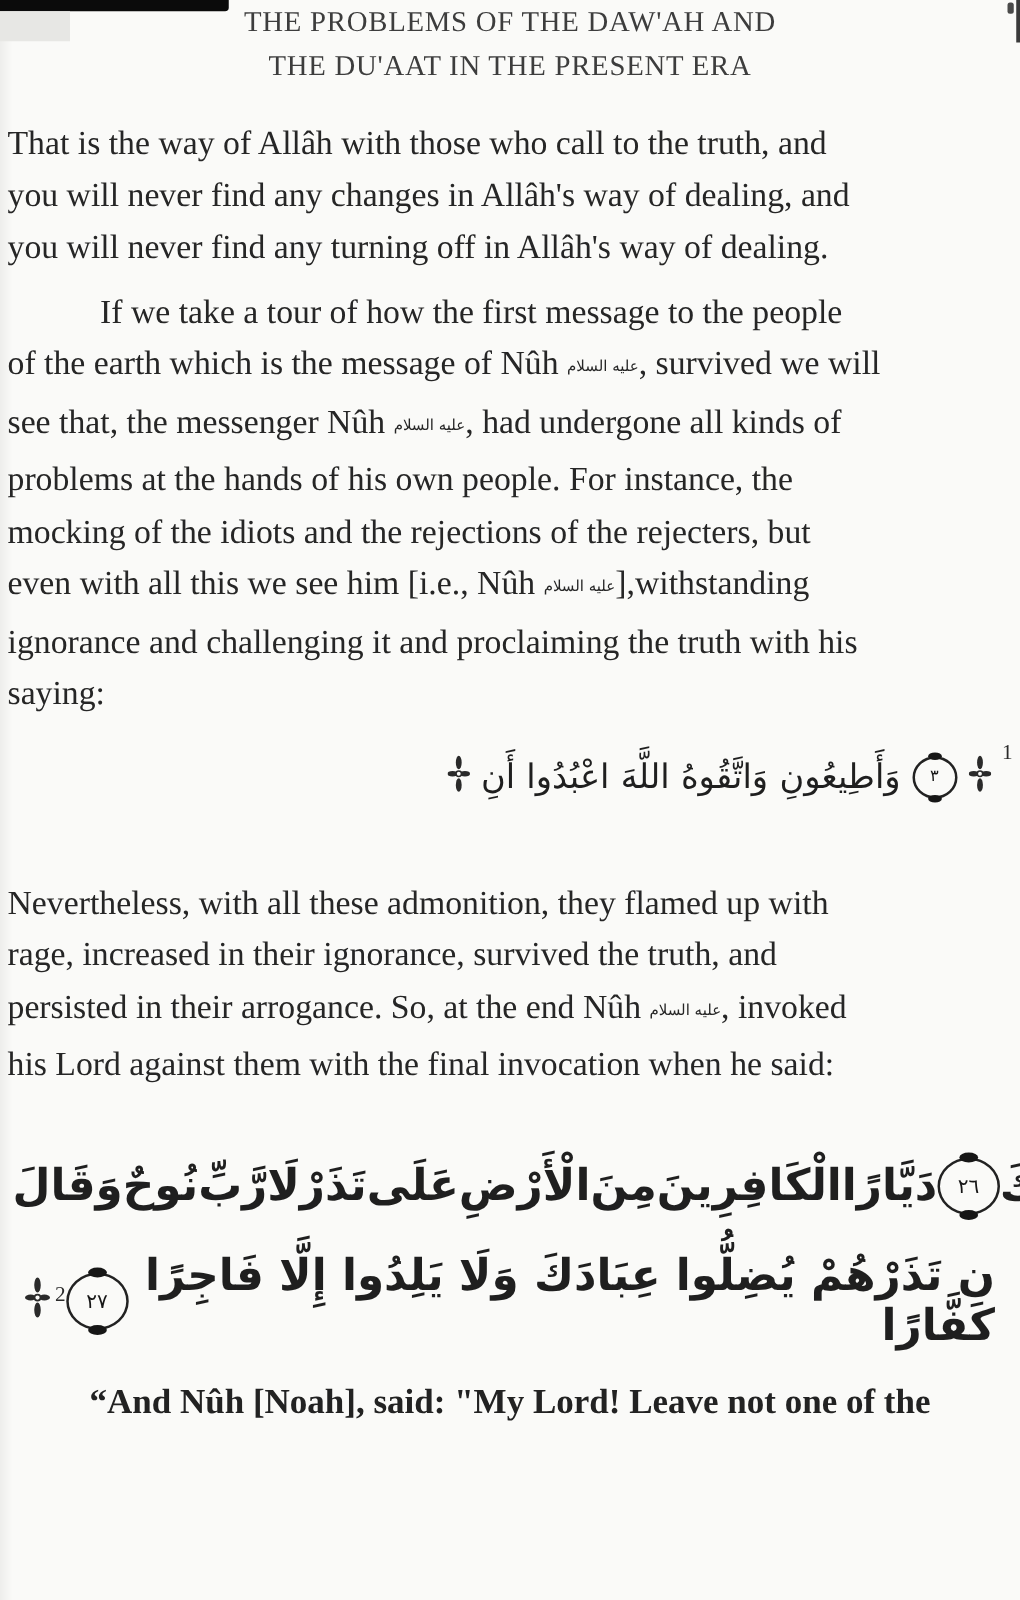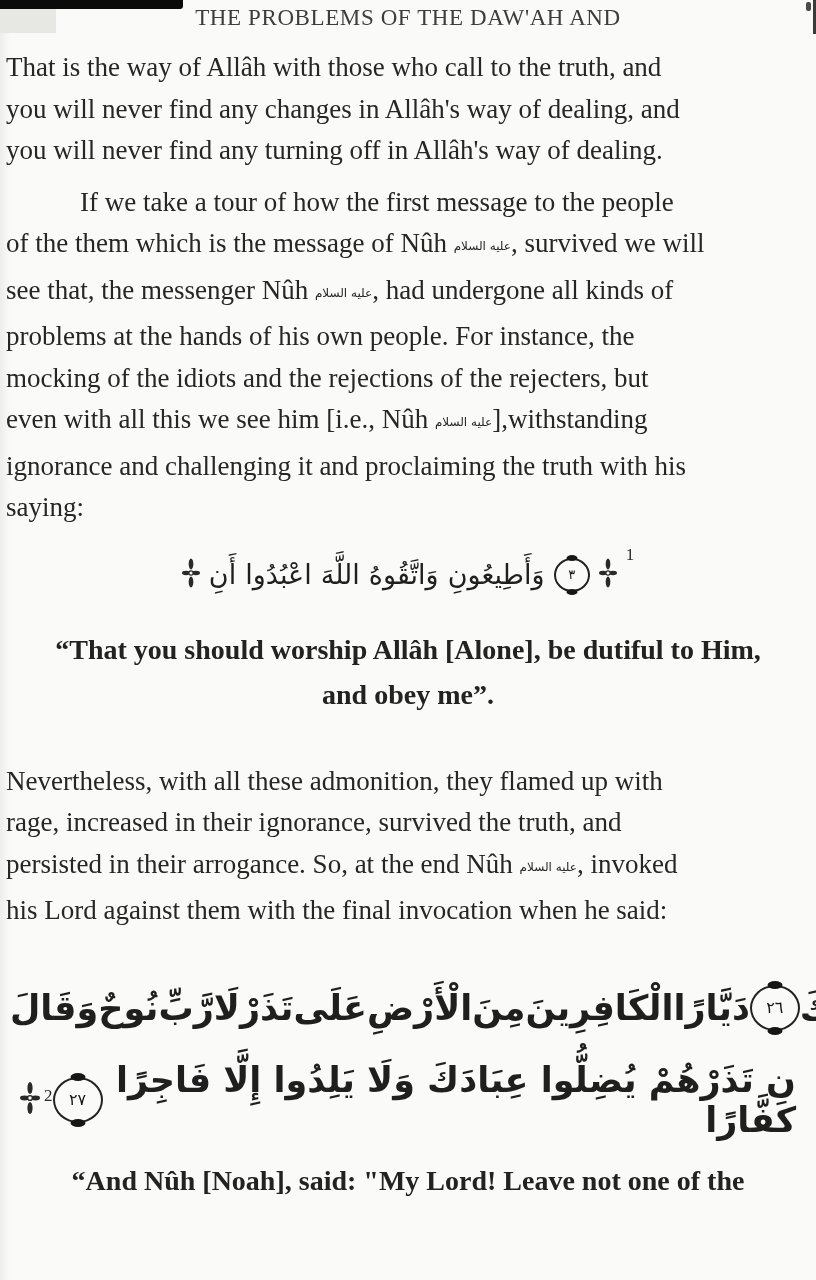--- a/index.html
+++ b/index.html
@@ -21,36 +21,36 @@
   .art-sliver{position:absolute;right:0;top:0;width:3px;height:34px;background:#3a3a3a;}
 
   .content{padding:0 6px;}
 
   .title{
     text-align:center;font-size:23px;line-height:35px;
     letter-spacing:.6px;color:#3d3d3d;
   }
 
   .para{margin-top:0;}
-  #para1{margin-top:12px;}
+  #para1{margin-top:24px;}
   #para2{margin-top:10px;}
   #para3{margin-top:44px;}
   .bline{white-space:nowrap;line-height:41.5px;font-size:27px;}
   .bline.indent{padding-left:74px;}
   .hon{
     font-family:"DejaVu Sans",sans-serif;font-size:12px;letter-spacing:-.5px;
     unicode-bidi:isolate;display:inline-block;transform:translateY(-2px);
   }
 
   
   .aline{display:flex;align-items:center;}
   .aword,.artl{font-family:"DejaVu Sans",sans-serif;unicode-bidi:isolate;color:#1f1f1f;}
   .awords{display:contents;}
 
-  #q1line{margin-top:10px;justify-content:center;gap:9px;height:72px;}
+  #q1line{margin-top:10px;justify-content:flex-end;gap:9px;height:72px;}
   #q1line .aword{font-size:27px;}
 
   #q2l1{margin-top:34px;justify-content:space-between;padding:0 4px;height:84px;}
   #q2l1 .aword,#q2l1 .artl{font-size:35px;font-weight:bold;}
   #q2l2{margin-top:8px;direction:rtl;justify-content:space-between;padding:0 14px;height:84px;}
   #q2l2 .artl{font-size:35px;font-weight:bold;}
 
   .ayah{
     position:relative;display:inline-flex;align-items:center;justify-content:center;
     border:2px solid #222;border-radius:50%;
@@ -87,31 +87,32 @@
 
   <div class="art-topleft"></div>
   <div class="art-ledge"></div>
   <div class="art-speck"></div>
   <div class="art-sliver"></div>
 
   <div class="content">
 
     <div class="title">
       <div>THE PROBLEMS OF THE DAW'AH AND</div>
+      <div>THE DU'AAT IN THE PRESENT ERA</div>
     </div>
 
     <div class="para" id="para1">
         <div class="bline"><span>That is the way of Allâh with those who call to the truth, and</span></div>
         <div class="bline"><span>you will never find any changes in Allâh's way of dealing, and</span></div>
         <div class="bline"><span>you will never find any turning off in Allâh's way of dealing.</span></div>
       </div>
 
     <div class="para" id="para2">
         <div class="bline indent"><span>If we take a tour of how the first message to the people</span></div>
-        <div class="bline"><span>of the them which is the message of Nûh </span><span class="hon">عليه السلام</span><span>, survived we will</span></div>
+        <div class="bline"><span>of the earth which is the message of Nûh </span><span class="hon">عليه السلام</span><span>, survived we will</span></div>
         <div class="bline"><span>see that, the messenger Nûh </span><span class="hon">عليه السلام</span><span>, had undergone all kinds of</span></div>
         <div class="bline"><span>problems at the hands of his own people. For instance, the</span></div>
         <div class="bline"><span>mocking of the idiots and the rejections of the rejecters, but</span></div>
         <div class="bline"><span>even with all this we see him [i.e., Nûh </span><span class="hon">عليه السلام</span><span>],withstanding</span></div>
         <div class="bline"><span>ignorance and challenging it and proclaiming the truth with his</span></div>
         <div class="bline"><span>saying:</span></div>
       </div>
 
     <div class="aline" id="q1line">
       <span class="fleuron">
@@ -134,24 +135,20 @@
               <ellipse cx="10" cy="27" rx="2.6" ry="6"></ellipse>
               <ellipse cx="4.5" cy="17" rx="4.5" ry="2.4"></ellipse>
               <ellipse cx="15.5" cy="17" rx="4.5" ry="2.4"></ellipse>
               <circle cx="10" cy="17" r="2.4" fill="#fafaf8" stroke="#2a2a2a" stroke-width="1.4"></circle>
             </g>
           </svg>
       </span>
       <span class="fn">1</span>
     </div>
 
-    <div class="trans" id="trans1">
-      <div>“That you should worship Allâh [Alone], be dutiful to Him,</div>
-      <div>and obey me”.</div>
-    </div>
 
     <div class="para" id="para3">
         <div class="bline"><span>Nevertheless, with all these admonition, they flamed up with</span></div>
         <div class="bline"><span>rage, increased in their ignorance, survived the truth, and</span></div>
         <div class="bline"><span>persisted in their arrogance. So, at the end Nûh </span><span class="hon">عليه السلام</span><span>, invoked</span></div>
         <div class="bline"><span>his Lord against them with the final invocation when he said:</span></div>
       </div>
 
     <div class="aline" id="q2l1">
       <span class="awords"><span class="aword">وَقَالَ</span><span class="aword">نُوحٌ</span><span class="aword">رَّبِّ</span><span class="aword">لَا</span><span class="aword">تَذَرْ</span><span class="aword">عَلَى</span><span class="aword">الْأَرْضِ</span><span class="aword">مِنَ</span><span class="aword">الْكَافِرِينَ</span><span class="aword">دَيَّارًا</span></span>

